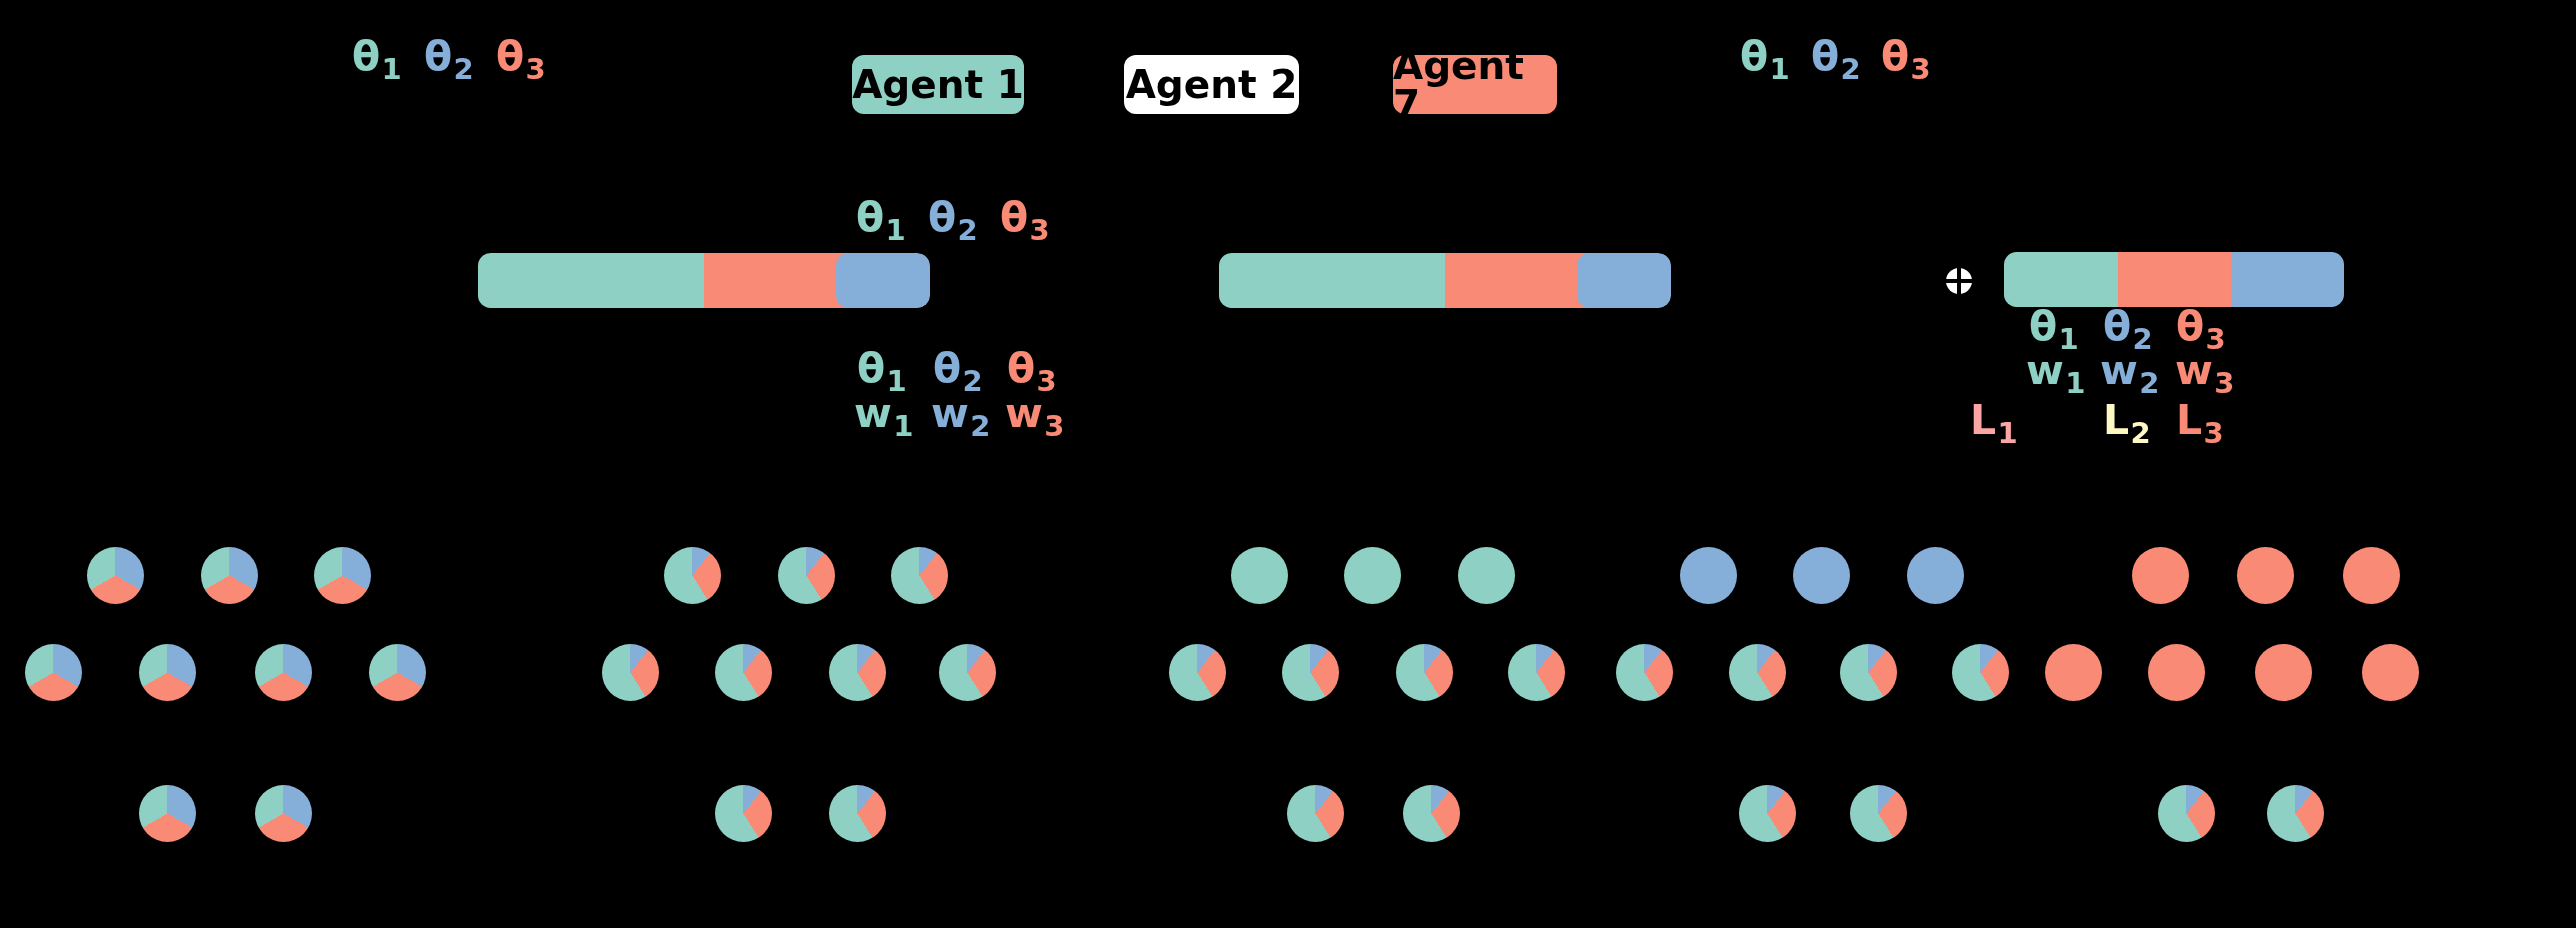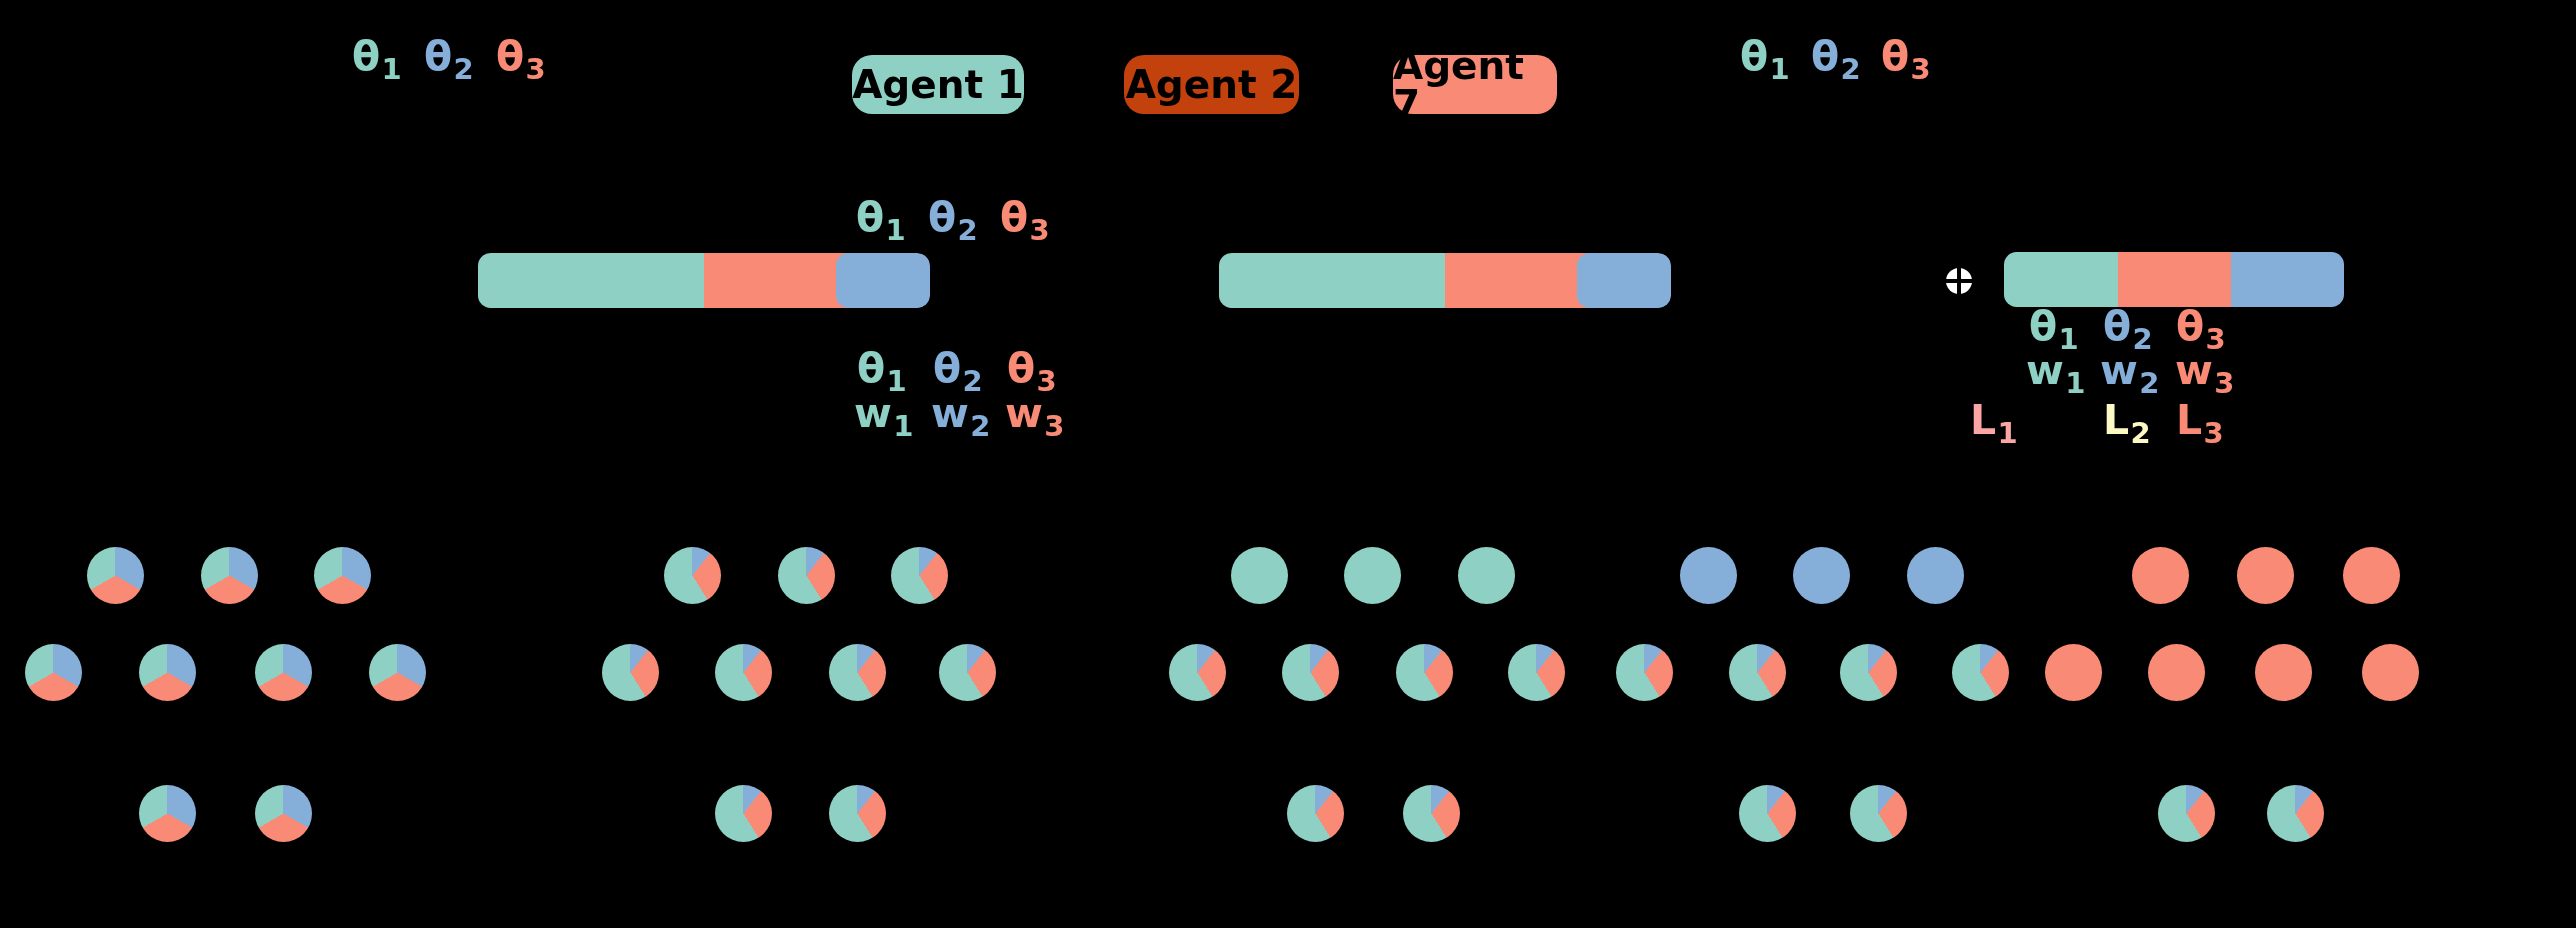--- a/index.html
+++ b/index.html
@@ -1,20 +1,20 @@
 <!DOCTYPE html>
 <html style="font-size:11.2px"><head>
 <meta charset="utf-8">
 <style>
   html,body{margin:0;padding:0;background:#000;}
   #canvas{position:relative;width:2576px;height:929px;background:#000;overflow:hidden;
           font-family:"DejaVu Sans", sans-serif;}
   .param-item{position:absolute;font-weight:bold;font-size:41px;line-height:1;white-space:nowrap;}
   .param-item .sub{font-size:29px;position:relative;top:0.30em;margin-left:1.4px;font-weight:bold;}
-  .agent-box{position:absolute;border-radius:20px;display:flex;align-items:center;justify-content:center;}
+  .agent-box{position:absolute;border-radius:12px;display:flex;align-items:center;justify-content:center;}
   .agent-box span{font-weight:bold;font-size:39px;color:#000;line-height:1;}
   .model-bar{position:absolute;display:flex;border-radius:12.6px;overflow:hidden;}
   .bar-seg{height:100%;}
   .bar-seg.cap{border-radius:12.6px;}
   .pie{position:absolute;border-radius:50%;}
   .plus-wrap{position:absolute;}
   .plus-circle{position:absolute;border-radius:50%;background:#fff;}
   .plus-stroke{position:absolute;background:#000;}
 </style>
 </head>
@@ -41,21 +41,21 @@
     <div class="param-item" style="left: 2176px; top: 306px; color: rgb(249, 139, 118);"><span>θ</span><span class="sub">3</span></div>
     <div class="param-item" style="left: 2026px; top: 350px; color: rgb(142, 209, 196);"><span>w</span><span class="sub">1</span></div>
     <div class="param-item" style="left: 2100px; top: 350px; color: rgb(133, 175, 216);"><span>w</span><span class="sub">2</span></div>
     <div class="param-item" style="left: 2175px; top: 350px; color: rgb(249, 139, 118);"><span>w</span><span class="sub">3</span></div>
     <div class="param-item" style="left: 1970px; top: 400px; color: #fca5a5;"><span>L</span><span class="sub">1</span></div>
     <div class="param-item" style="left: 2103px; top: 400px; color: #fef9c3;"><span>L</span><span class="sub">2</span></div>
     <div class="param-item" style="left: 2176px; top: 400px; color: rgb(249, 139, 118);"><span>L</span><span class="sub">3</span></div>
     <div class="agent-box" style="left: 852px; top: 55px; width: 172px; height: 59px; background: rgb(142, 209, 196);">
       <span>Agent 1</span>
     </div>
-    <div class="agent-box" style="left: 1124px; top: 55px; width: 175px; height: 59px; background: #c2410c;">
+    <div class="agent-box" style="left: 1124px; top: 55px; width: 175px; height: 59px; background: #ffffff;">
       <span>Agent 2</span>
     </div>
     <div class="agent-box" style="left: 1393px; top: 55px; width: 164px; height: 59px; background: rgb(249, 139, 118);">
       <span>Agent 7</span>
     </div>
     <div class="model-bar" style="left: 478px; top: 253px; width: 452px; height: 55px;">
       <div class="bar-seg" style="background: rgb(142, 209, 196); width: 50%;"></div>
       <div class="bar-seg" style="background: rgb(249, 139, 118); width: 32%;"></div>
       <div class="bar-seg cap" style="background: rgb(133, 175, 216); flex: 1 1 0%; margin-left: -12.6px;"></div>
     </div>

